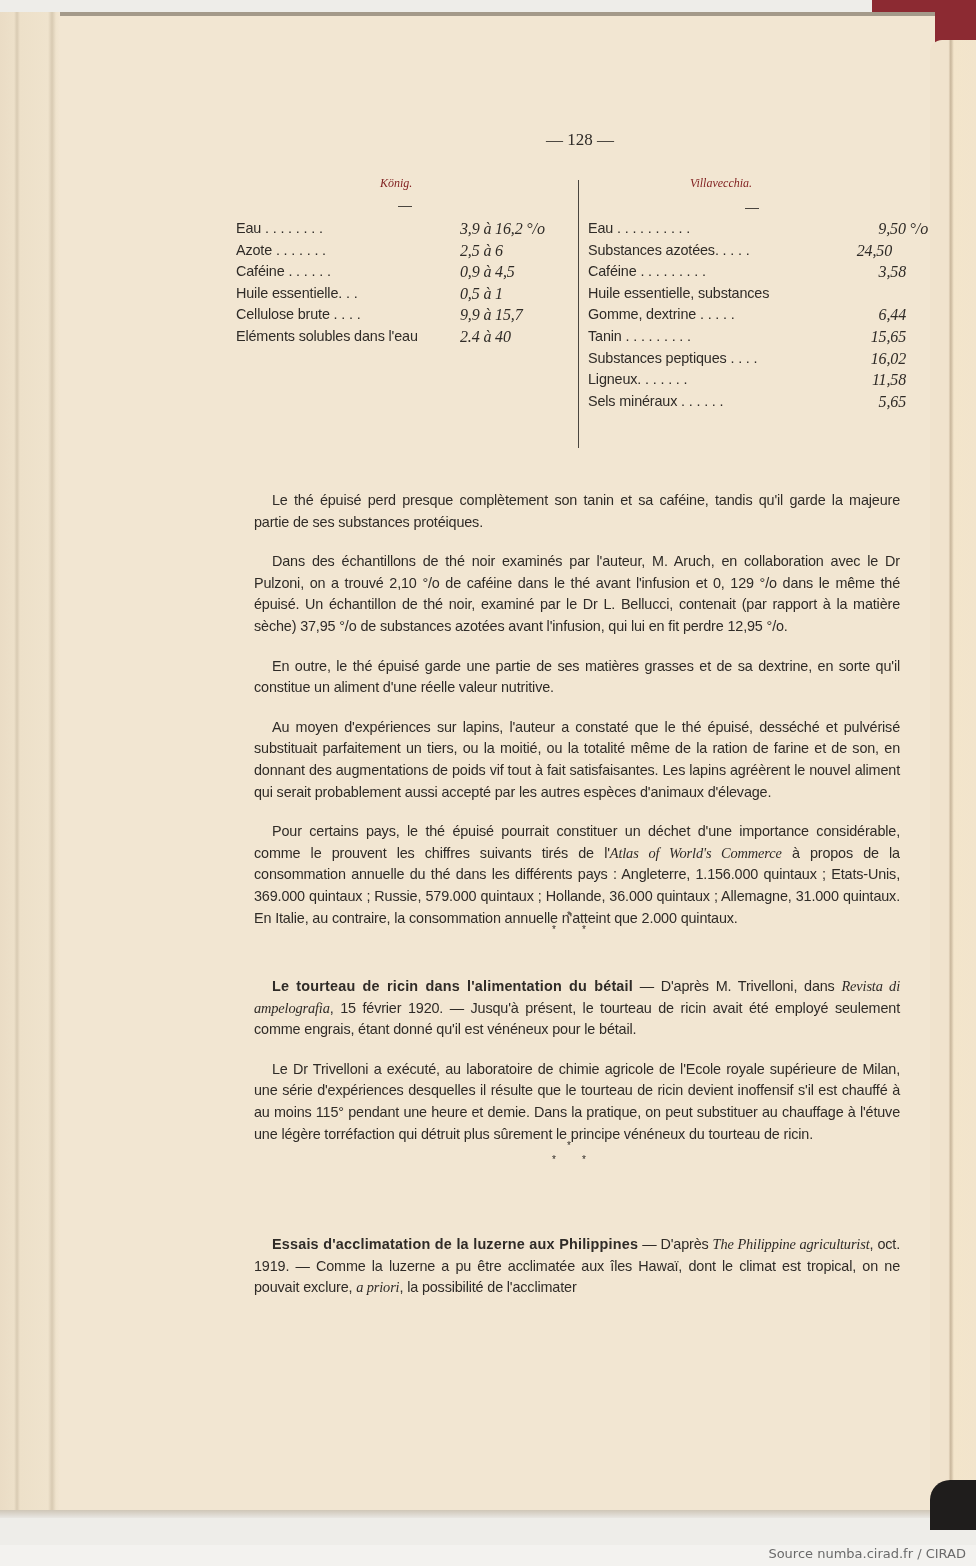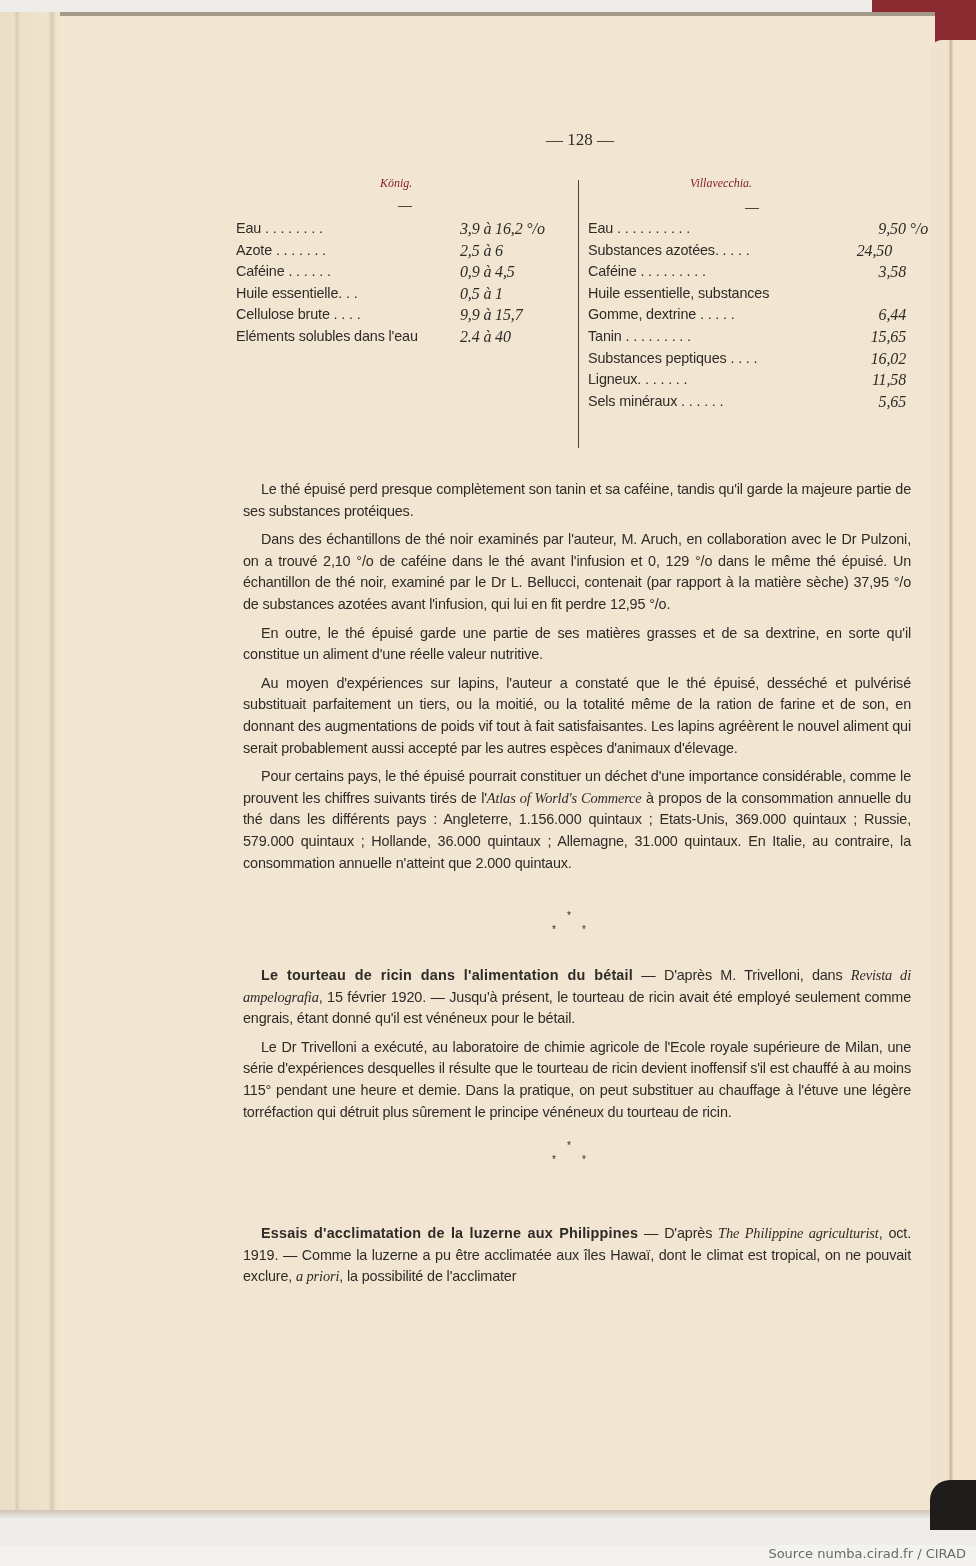--- a/index.html
+++ b/index.html
@@ -54,21 +54,21 @@
   .row { position:relative; height:21.6px; line-height:21.6px; white-space:nowrap; }
   .row .lbl { position:absolute; left:0; }
   .row .val { position:absolute; font-family:"Liberation Serif", serif; font-size:16px;font-style:italic; }
   .table-left .row .val { left:224px; }
   .table-right .row .val { right:0; text-align:left; }
   .row .lbl-indent { left:20px; }
   .body-para {
     position:absolute; left:236px; width:682px;
     text-align:justify; line-height:21.6px;
   }
-  .para { margin:7px; text-indent:18px; }
+  .para { margin:18px; text-indent:18px; }
   .stars { position:absolute; width:40px; height:24px; font-size:10px; color:#2f2b27; }
   .stars span { position:absolute; }
   .b { font-weight:bold; letter-spacing:0.2px; }
   .i { font-style:italic; font-family:"Liberation Serif", serif; }
 </style>
 </head>
 <body>
 
 <div class="scan-bg"></div>
 <div class="spine-red"></div>

